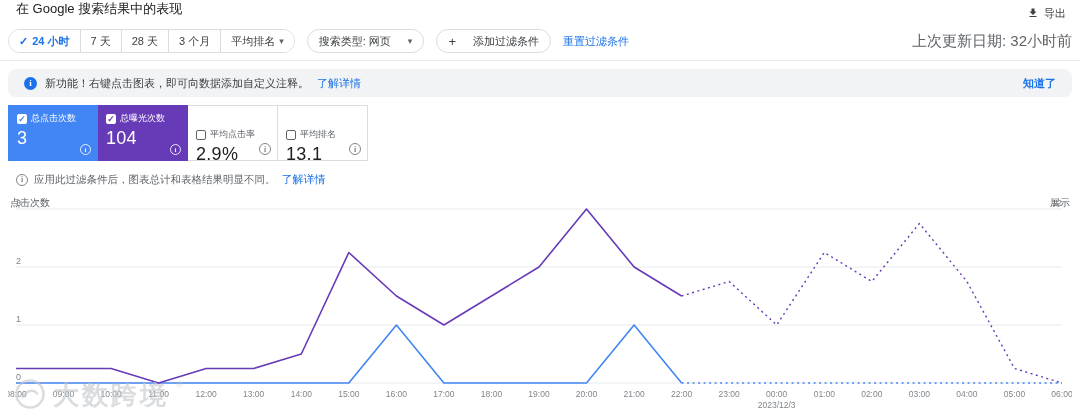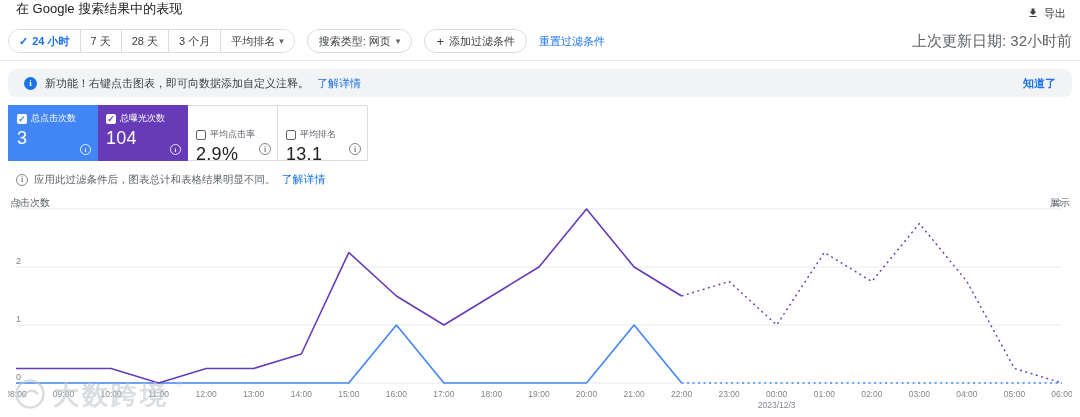--- a/index.html
+++ b/index.html
@@ -15,21 +15,21 @@
   .hdr h1 { font-size:13px; font-weight:500; color:#202124; }
   .export-btn { display:flex; align-items:center; gap:5px; background:none; border:none; color:#3c4043; font-size:11px; cursor:pointer; font-family:inherit; }
   
   .toolbar { display:flex; align-items:center; gap:12px; padding:2px 6px 7px 8px; border-bottom:1px solid #e8eaed; }
   .seg-group { display:flex; border:1px solid #dadce0; border-radius:14px; overflow:hidden; height:24px; background:#fff; }
   .seg { display:flex; align-items:center; gap:4px; padding:0 10px; font-size:11px; color:#3c4043; background:#fff; border:none; border-right:1px solid #dadce0; cursor:pointer; font-family:inherit; white-space:nowrap; }
   .seg:last-child { border-right:none; }
   .seg.active { color:#1a73e8; font-weight:bold; }
   .seg .chk { color:#1a73e8; font-size:11px; }
   .caret { color:#5f6368; font-size:9px; }
-  .pill { display:flex; align-items:center; gap:5px; height:24px; padding:0 11px; border:1px solid #dadce0; border-radius:14px; background:#fff; font-size:11px; color:#3c4043; cursor:pointer; font-family:inherit; white-space:nowrap; }
+  .pill { display:flex; align-items:center; gap:17px; height:24px; padding:0 11px; border:1px solid #dadce0; border-radius:14px; background:#fff; font-size:11px; color:#3c4043; cursor:pointer; font-family:inherit; white-space:nowrap; }
   .chip { display:flex; align-items:center; gap:6px; height:24px; padding:0 9px 0 11px; border-radius:14px; background:#e8f0fe; color:#1967d2; font-size:11px; font-weight:bold; cursor:pointer; white-space:nowrap; }
   .redact { width:50px; height:11px; border-radius:2px; background:#a8bfe9; filter: blur(1.6px); }
   .chip-x { font-size:11px; color:#1967d2; cursor:pointer; font-weight:normal; }
   .plus { color:#3c4043; font-size:13px; }
   .link { color:#1a73e8; font-size:11px; text-decoration:none; cursor:pointer; white-space:nowrap; }
   .updated { margin-left:auto; color:#5f6368; font-size:15px; white-space:nowrap; padding-right:2px; }
   
   .banner { margin:8px 8px 0; height:28px; background:#f1f3f4; border-radius:8px; display:flex; align-items:center; gap:8px; padding:0 16px; font-size:11px; color:#3c4043; }
   .icircle { width:13px; height:13px; min-width:13px; border-radius:50%; background:#1a73e8; color:#fff; display:inline-flex; align-items:center; justify-content:center; font:bold 9px "Liberation Serif", serif; }
   .icircle.gray { background:none; border:1px solid #80868b; color:#80868b; width:12px; height:12px; min-width:12px; font-size:8px; }

